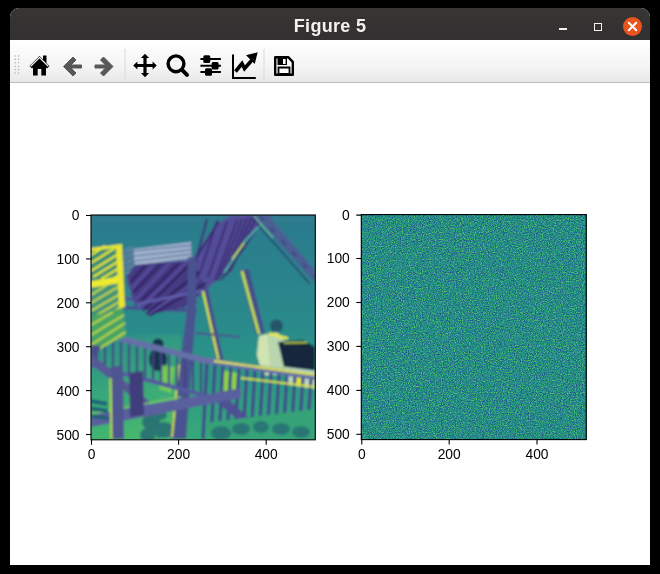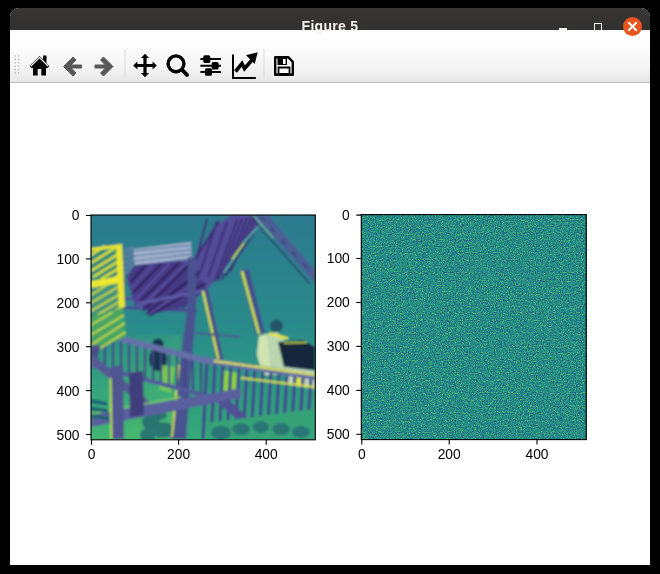--- a/index.html
+++ b/index.html
@@ -1,18 +1,18 @@
 <!DOCTYPE html>
 <html><head>
 <meta charset="utf-8">
 <style>
   html,body{margin:0;padding:0;background:#000;width:660px;height:574px;overflow:hidden;}
   *{box-sizing:border-box;}
   #win{position:absolute;left:10px;top:8px;width:640px;height:557px;border-radius:9px 9px 0 0;overflow:hidden;background:#fff;}
-  #titlebar{position:absolute;left:0;top:0;width:640px;height:22px;background:linear-gradient(#383634,#323030);color:#f4f1ef;font-family:"Liberation Sans",sans-serif;font-weight:bold;font-size:14px;letter-spacing:0.3px;}
+  #titlebar{position:absolute;left:0;top:0;width:640px;height:32px;background:linear-gradient(#383634,#323030);color:#f4f1ef;font-family:"Liberation Sans",sans-serif;font-weight:bold;font-size:18px;letter-spacing:0.3px;}
   #title{position:absolute;left:0;right:0;top:0;height:36.5px;line-height:37px;text-align:center;}
   #minbtn{position:absolute;left:549px;top:19.5px;width:8px;height:2px;background:#f5f2f0;}
   #maxbtn{position:absolute;left:584px;top:15px;width:8px;height:8px;border:1.5px solid #f5f2f0;}
   #closebtn{position:absolute;left:612.5px;top:8.5px;width:19px;height:19px;border-radius:50%;background:#e9541f;}
   #toolbar{position:absolute;left:0;top:36.5px;width:640px;height:38px;background:linear-gradient(#fdfdfd,#f4f4f4 60%,#e9e9e9 95%);border-bottom:1px solid #bdbdbd;}
   #canvas{position:absolute;left:0;top:74.5px;width:640px;height:482.5px;background:#fff;}
 </style>
 </head>
 <body>
 <div id="win">

